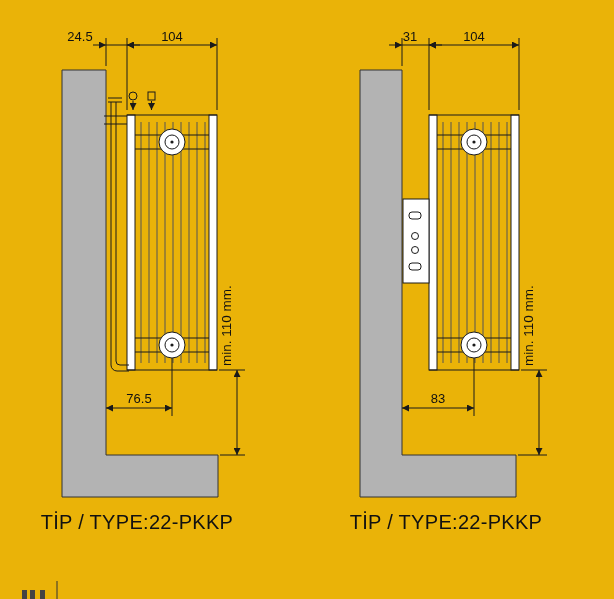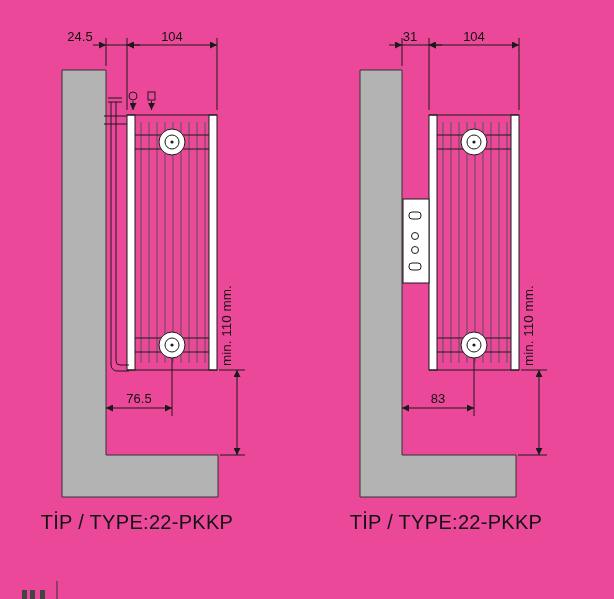--- a/index.html
+++ b/index.html
@@ -4,21 +4,21 @@
 <style>
   html, body {
     margin: 0;
     padding: 0;
     background: #ffffff;
   }
   .stage {
     position: relative;
     width: 614px;
     height: 599px;
-    background: #ec4899;
+    background: #eab308;
     overflow: hidden;
   }
   svg text {
     font-family: "Liberation Sans", "DejaVu Sans", sans-serif;
     fill: #111111;
     stroke: none;
   }
   .dim-text { font-size: 13px; }
   .dim-text-v { font-size: 13.5px; }
   .type-label { font-size: 20px; letter-spacing: 0.3px; }

